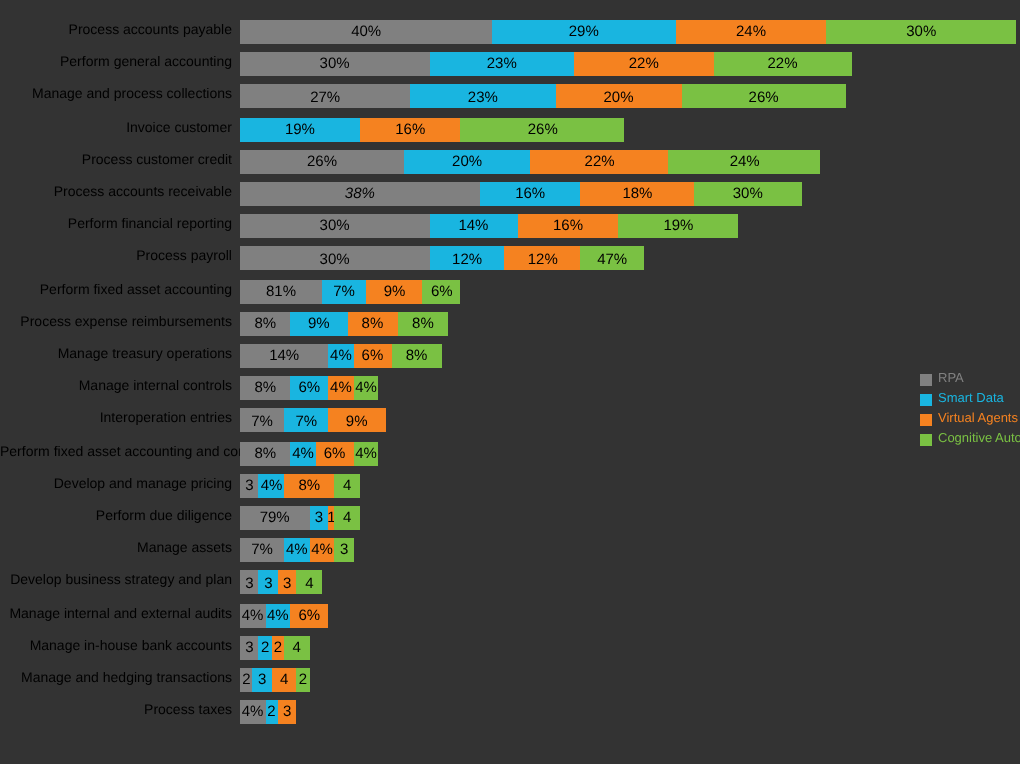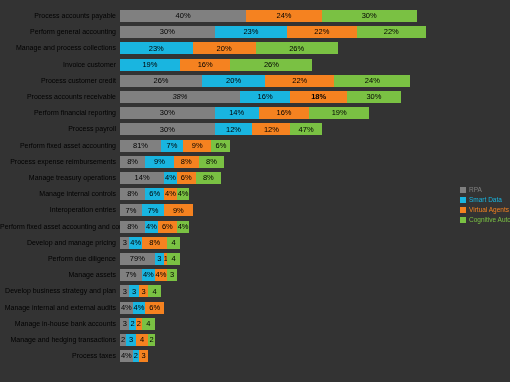--- a/index.html
+++ b/index.html
@@ -36,36 +36,38 @@
 </style>
 </head>
 <body>
 
 <div id="chart">
   <div id="rows">
       <div class="row" style="top: 10px; height: 12px;">
         <div class="cat">Process accounts payable</div>
         <div class="bars">
           <div class="seg s0" style="width: 126.179px;">40%</div>
+          <div class="seg s1" style="width: 91.4797px;">29%</div>
           <div class="seg s2" style="width: 75.7073px;">24%</div>
           <div class="seg s3" style="width: 94.6341px;">30%</div>
         </div>
       </div>
       <div class="row" style="top: 26.2px; height: 12px;">
         <div class="cat">Perform general accounting</div>
         <div class="bars">
           <div class="seg s0" style="width: 94.6341px;">30%</div>
           <div class="seg s1" style="width: 72.5528px;">23%</div>
           <div class="seg s2" style="width: 69.3984px;">22%</div>
           <div class="seg s3" style="width: 69.3984px;">22%</div>
         </div>
       </div>
       <div class="row" style="top: 42.4px; height: 12px;">
         <div class="cat">Manage and process collections</div>
         <div class="bars">
+          <div class="seg s0" style="width: 85.1707px;">27%</div>
           <div class="seg s1" style="width: 72.5528px;">23%</div>
           <div class="seg s2" style="width: 63.0894px;">20%</div>
           <div class="seg s3" style="width: 82.0163px;">26%</div>
         </div>
       </div>
       <div class="row" style="top: 58.6px; height: 12px;">
         <div class="cat">Invoice customer</div>
         <div class="bars">
           <div class="seg s1" style="width: 59.935px;">19%</div>
           <div class="seg s2" style="width: 50.4715px;">16%</div>
@@ -79,21 +81,21 @@
           <div class="seg s1" style="width: 63.0894px;">20%</div>
           <div class="seg s2" style="width: 69.3984px;">22%</div>
           <div class="seg s3" style="width: 75.7073px;">24%</div>
         </div>
       </div>
       <div class="row" style="top: 91px; height: 12px;">
         <div class="cat">Process accounts receivable</div>
         <div class="bars">
           <div class="seg s0" style="width: 119.87px; font-style: italic;">38%</div>
           <div class="seg s1" style="width: 50.4715px;">16%</div>
-          <div class="seg s2" style="width: 56.7805px; font-weight: bold;">18%</div>
+          <div class="seg s2" style="width: 56.7805px;">18%</div>
           <div class="seg s3" style="width: 53.626px;">30%</div>
         </div>
       </div>
       <div class="row" style="top: 107.2px; height: 12px;">
         <div class="cat">Perform financial reporting</div>
         <div class="bars">
           <div class="seg s0" style="width: 94.6341px;">30%</div>
           <div class="seg s1" style="width: 44.1626px;">14%</div>
           <div class="seg s2" style="width: 50.4715px;">16%</div>
           <div class="seg s3" style="width: 59.935px;">19%</div>

